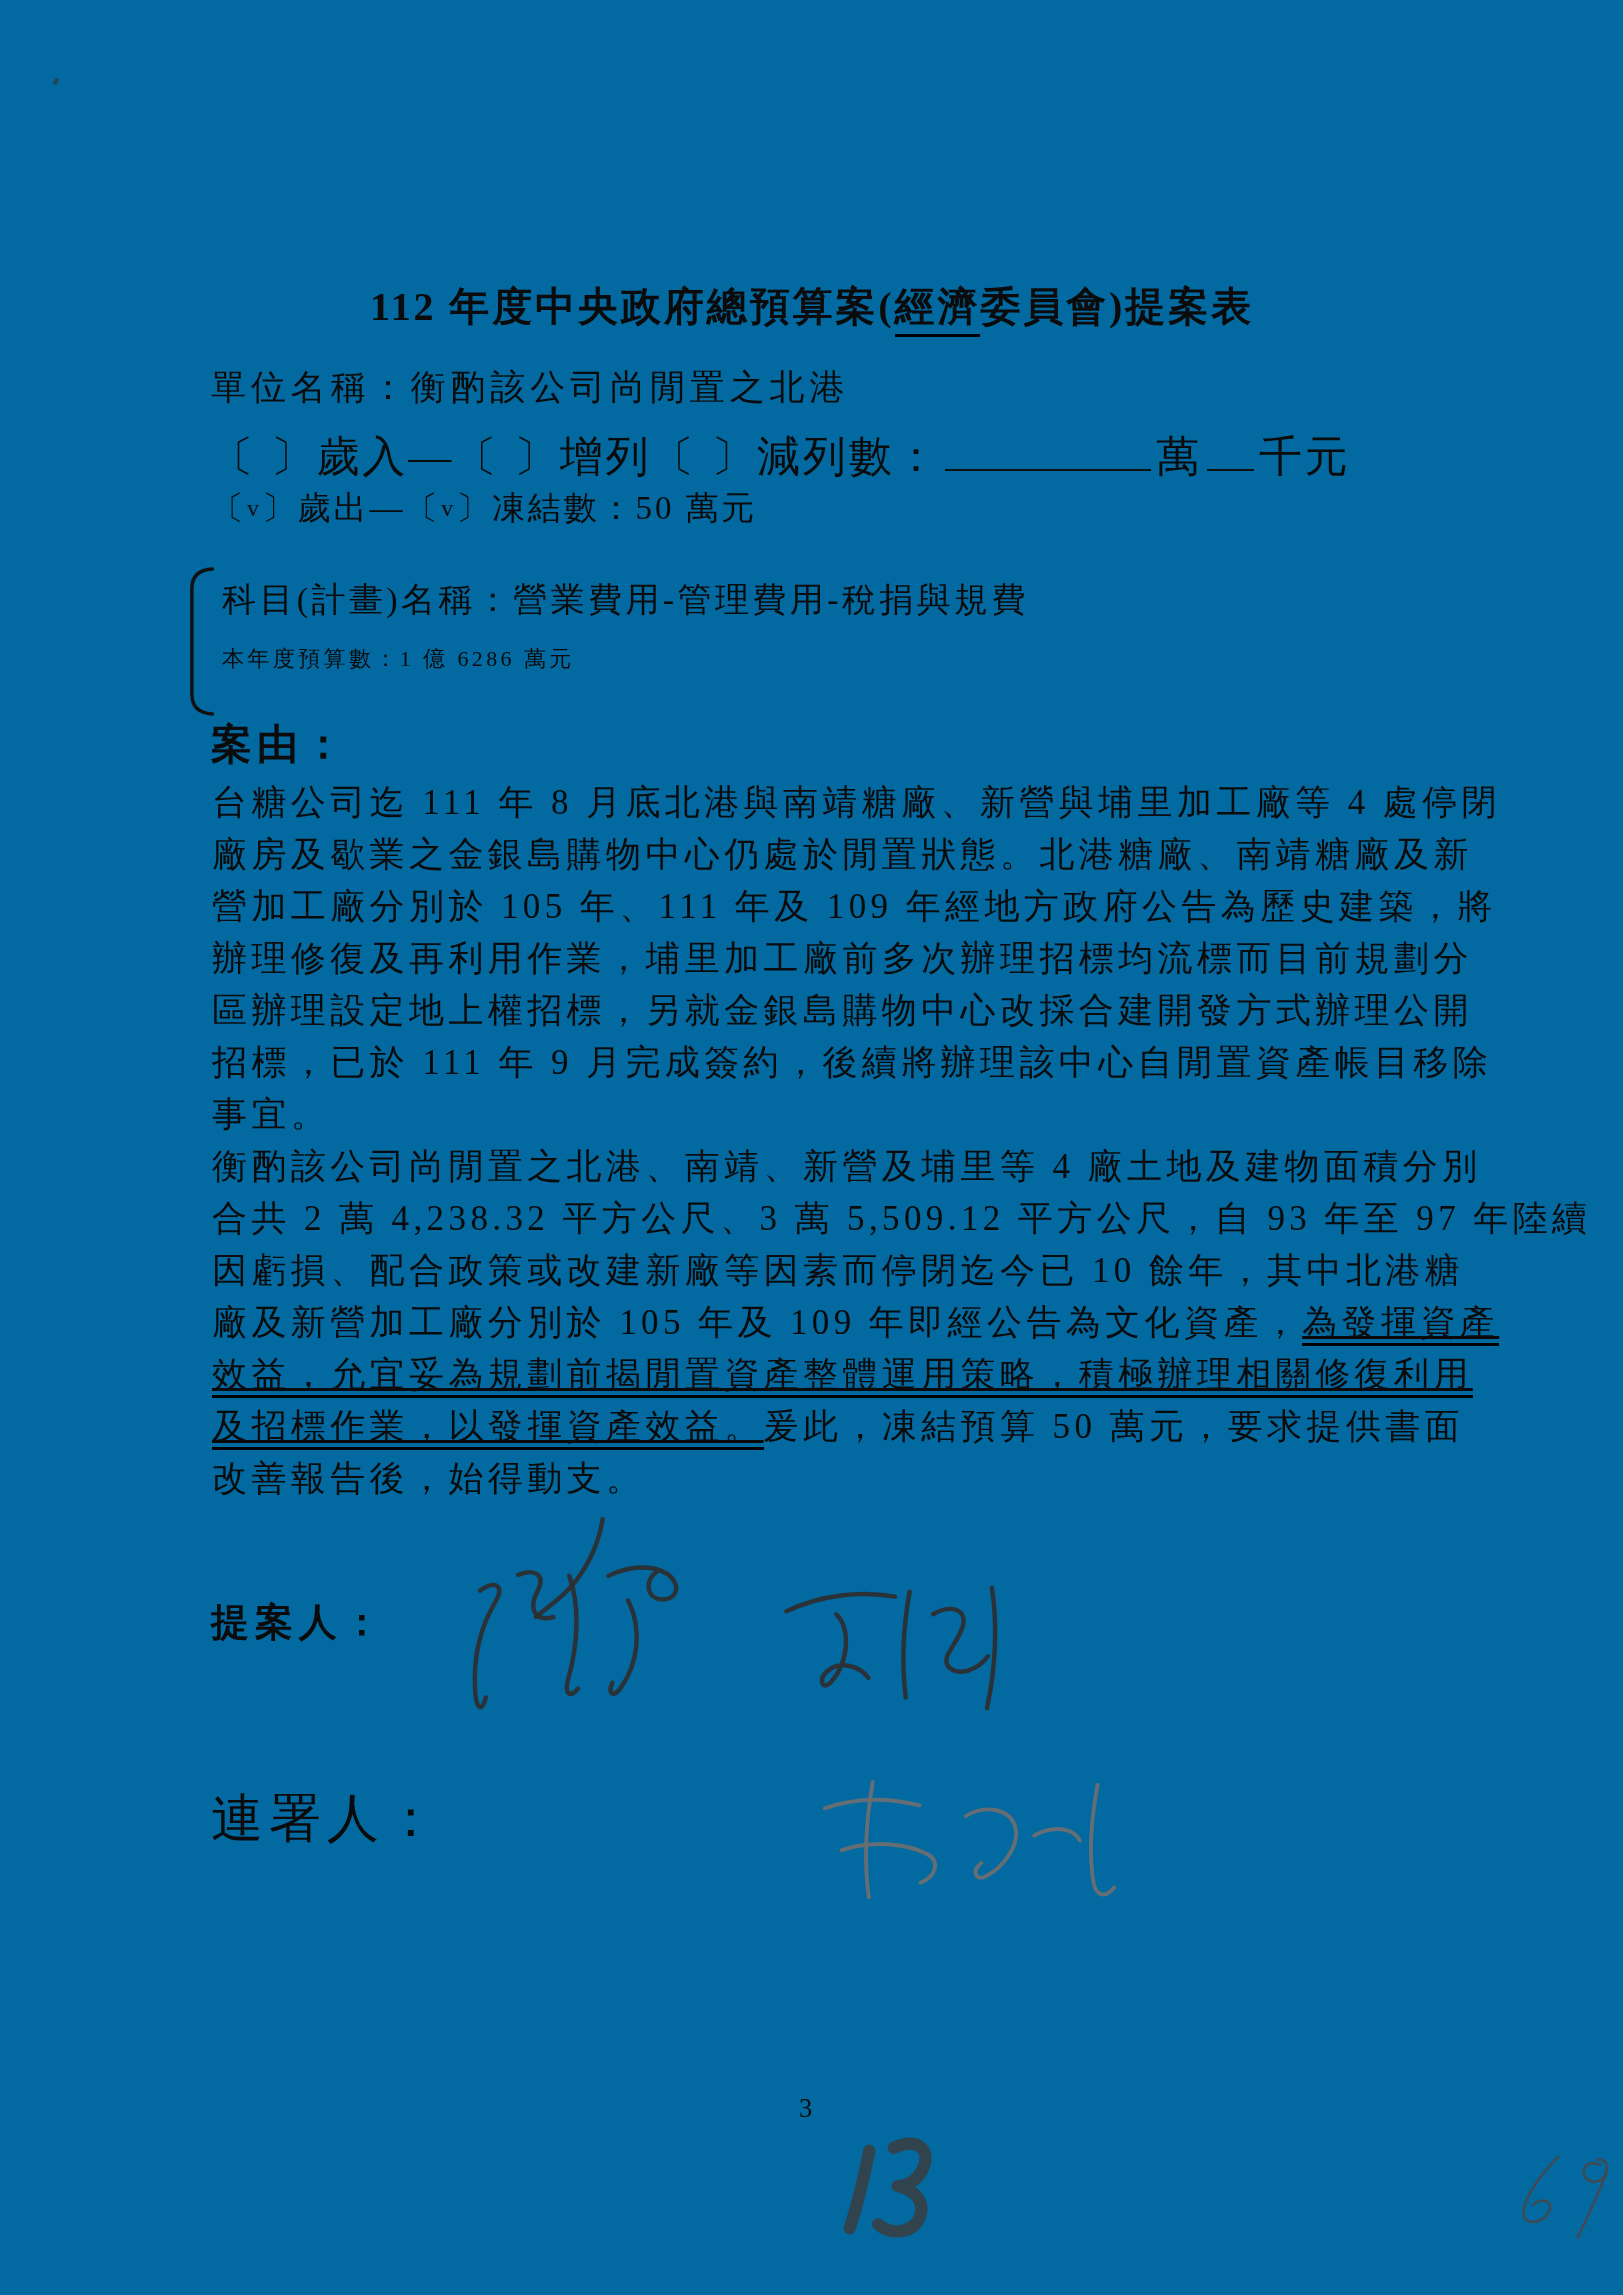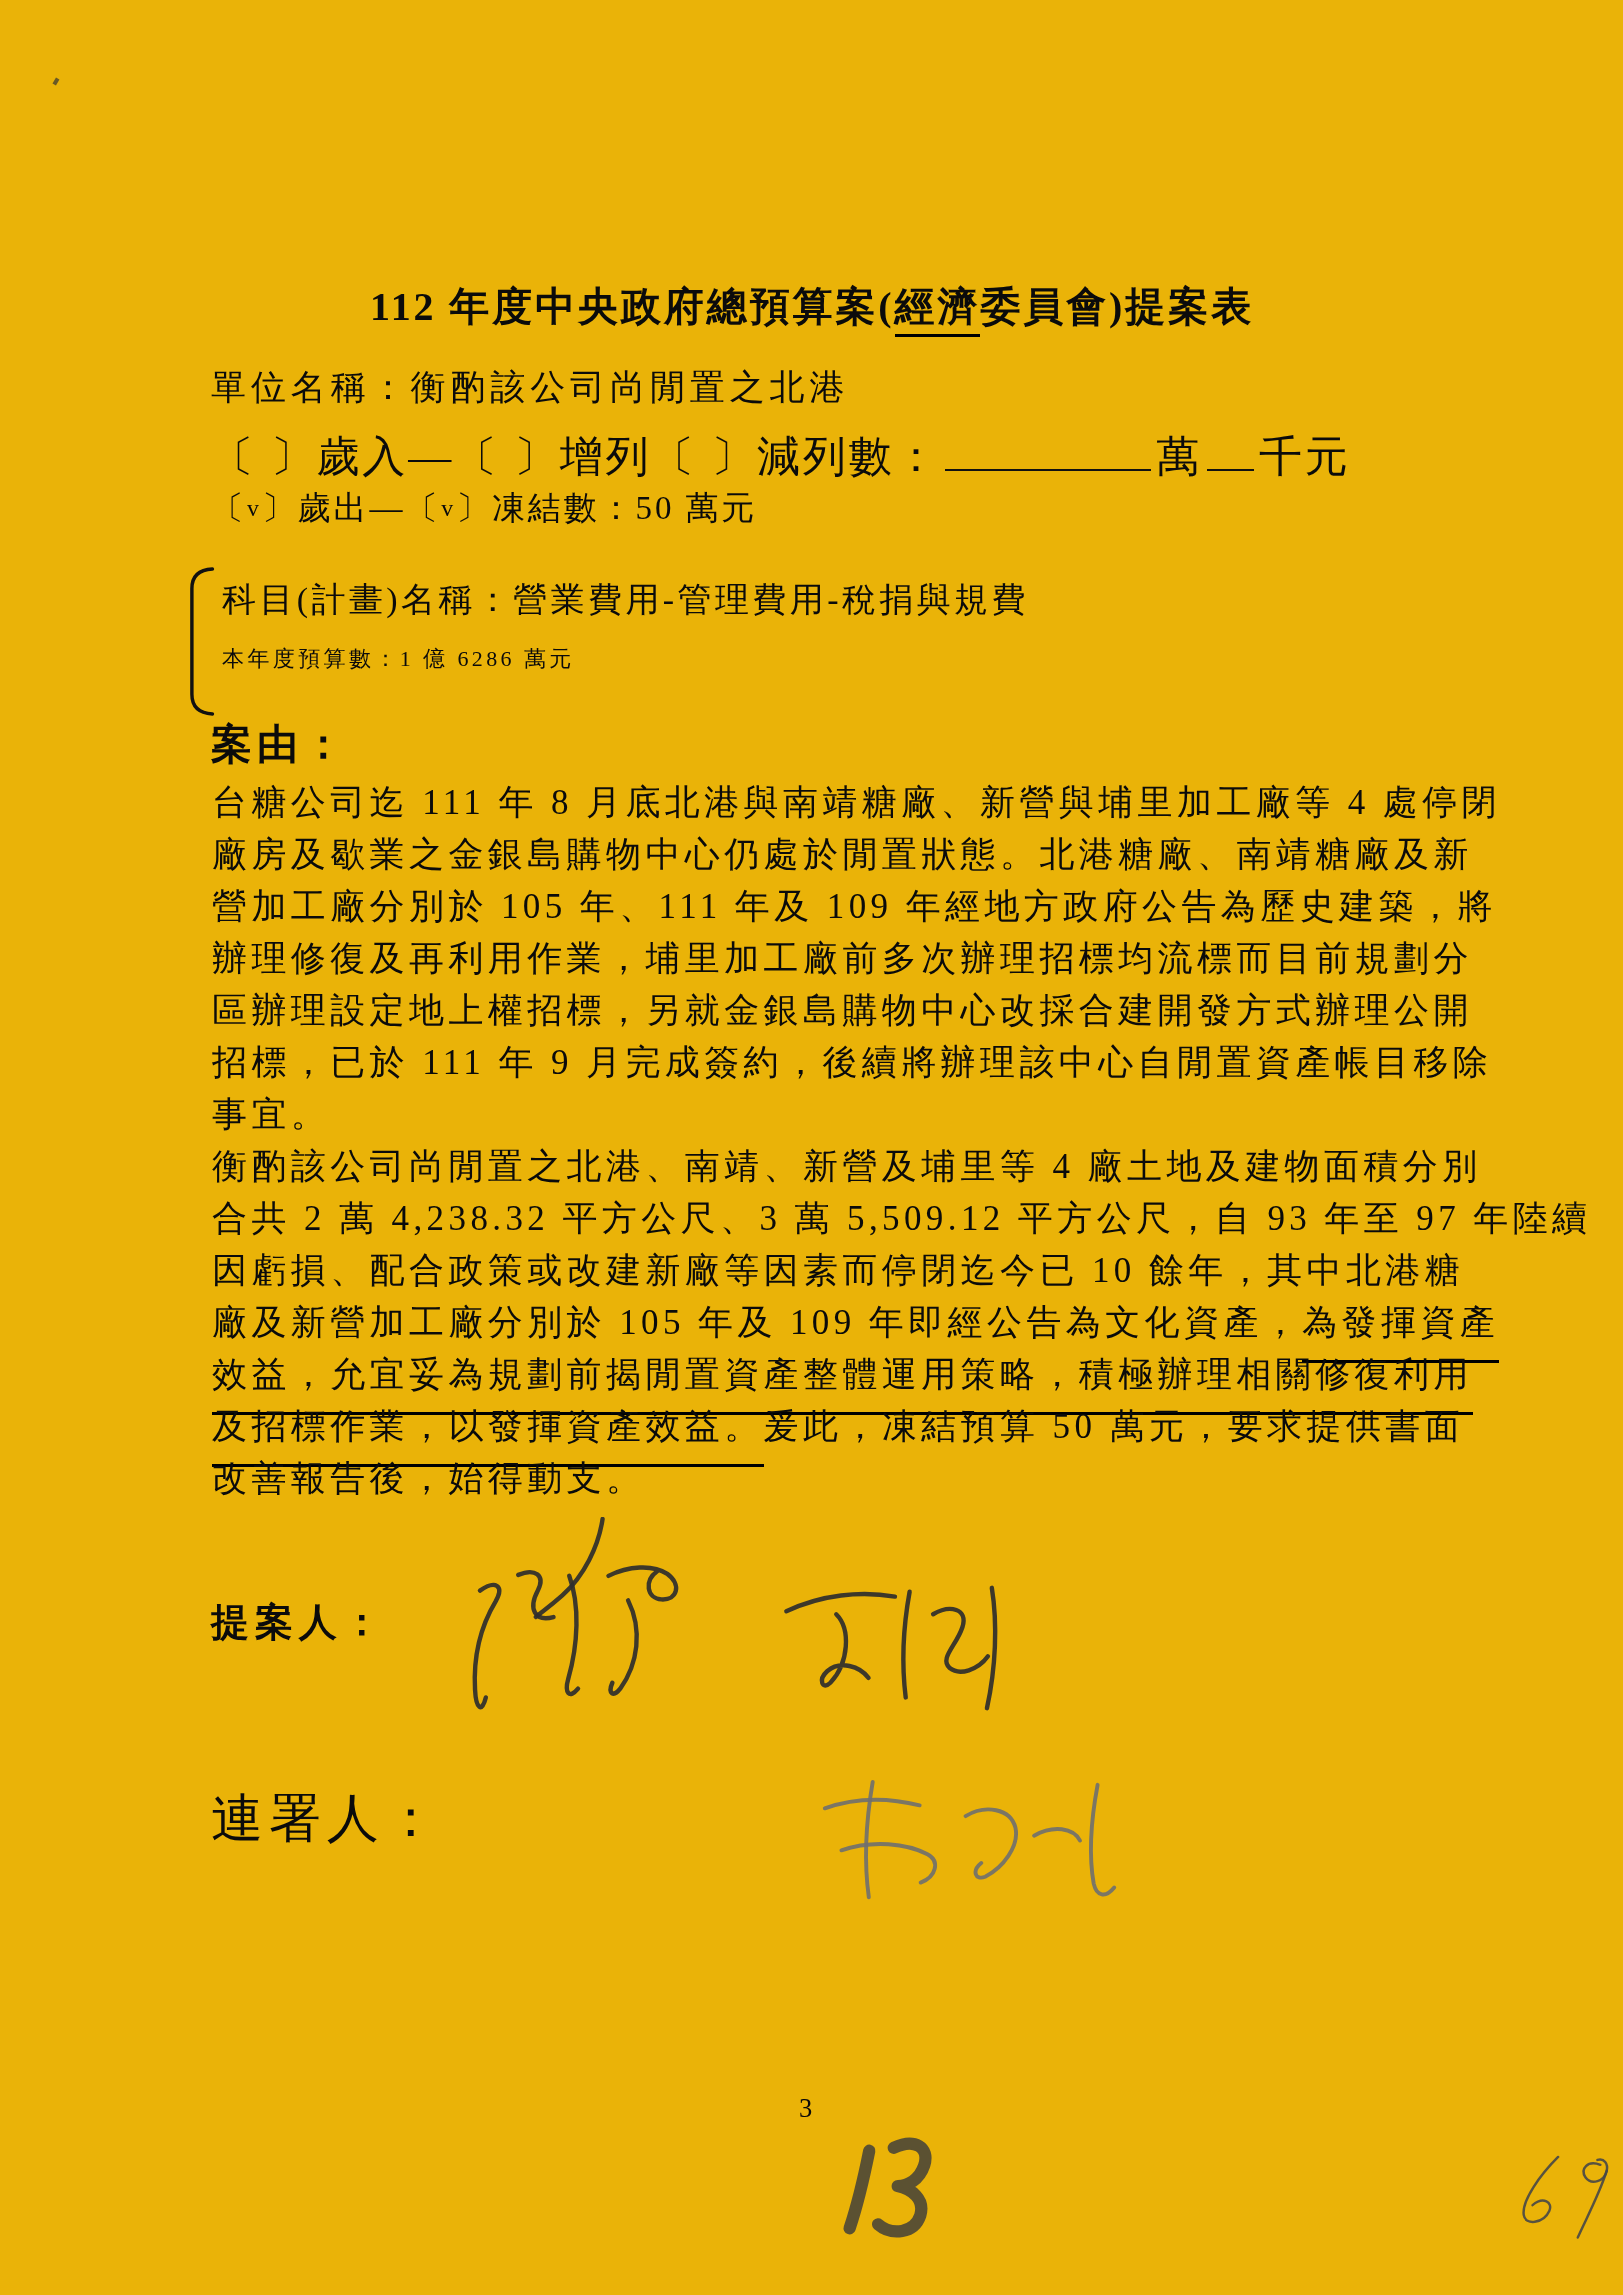--- a/index.html
+++ b/index.html
@@ -1,17 +1,17 @@
 <!DOCTYPE html>
 <html style="font-size:7.8px"><head>
 <meta charset="utf-8">
 <style>
   html,body{margin:0;padding:0;background:#ffffff;}
   .doc{
-    position:relative;width:1624px;height:2295px;background:#eab308;
+    position:relative;width:1624px;height:2295px;background:#0369a1;
     font-family:"Liberation Serif","DejaVu Serif",serif;color:#0b0b0b;
     overflow:hidden;
   }
   .line{position:absolute;white-space:nowrap;}
   .b{font-weight:400;}
   .title{
     position:absolute;top:279px;left:0;width:100%;text-align:center;
     font-size:40px;font-weight:700;letter-spacing:2.9px;white-space:nowrap;
   }
   .tu{border-bottom:3.9px solid #000;padding-bottom:4.9px;}
@@ -19,21 +19,21 @@
   .rev{left:211px;top:428px;font-size:43px;letter-spacing:2.9px;}
   .exp{left:211px;top:486px;font-size:33px;letter-spacing:2.9px;}
   .check{font-size:0.72em;vertical-align:2.9px;}
   .blank{display:inline-block;border-bottom:2.9px solid #111;height:27.5px;margin:0 4.9px;}
   .subj1{left:222px;top:577px;font-size:34px;letter-spacing:3.4px;}
   .subj2{left:222px;top:644px;font-size:22px;letter-spacing:3.4px;}
   .bracket{position:absolute;left:187px;top:567px;}
   .case-h{left:211px;top:717px;font-size:41px;font-weight:700;letter-spacing:4.9px;}
   .case-body{position:absolute;left:212px;top:777px;width:1256px;font-size:35px;line-height:52px;}
   .bodyline{white-space:nowrap;letter-spacing:4.4px;}
-  .u{border-bottom:3.4px solid #000;padding-bottom:18px;}
+  .u{border-bottom:3.4px solid #000;padding-bottom:1px;text-decoration:underline;}
   .prop{left:211px;top:1597px;font-size:38px;font-weight:700;letter-spacing:5.9px;}
   .cosign{left:211px;top:1784px;font-size:52px;font-weight:400;letter-spacing:5.9px;}
   .sig{position:absolute;}
   .sig path{fill:none;stroke-linecap:round;stroke-linejoin:round;}
   .ink path{stroke:#2e2e2e;stroke-width:9;opacity:.92;}
   .pencil path{stroke:#6f6f6f;stroke-width:8;opacity:.9;}
   .marker path{stroke:#3c3c3c;stroke-width:25;opacity:.82;}
   .pen path{stroke:#474747;stroke-width:5;opacity:.9;}
   .pagenum{left:799px;top:2093px;font-size:26.5px;letter-spacing:0;}
   .speck{position:absolute;width:3.9px;height:6.9px;background:#333;left:54px;top:78px;transform:rotate(30deg);opacity:.7;}

